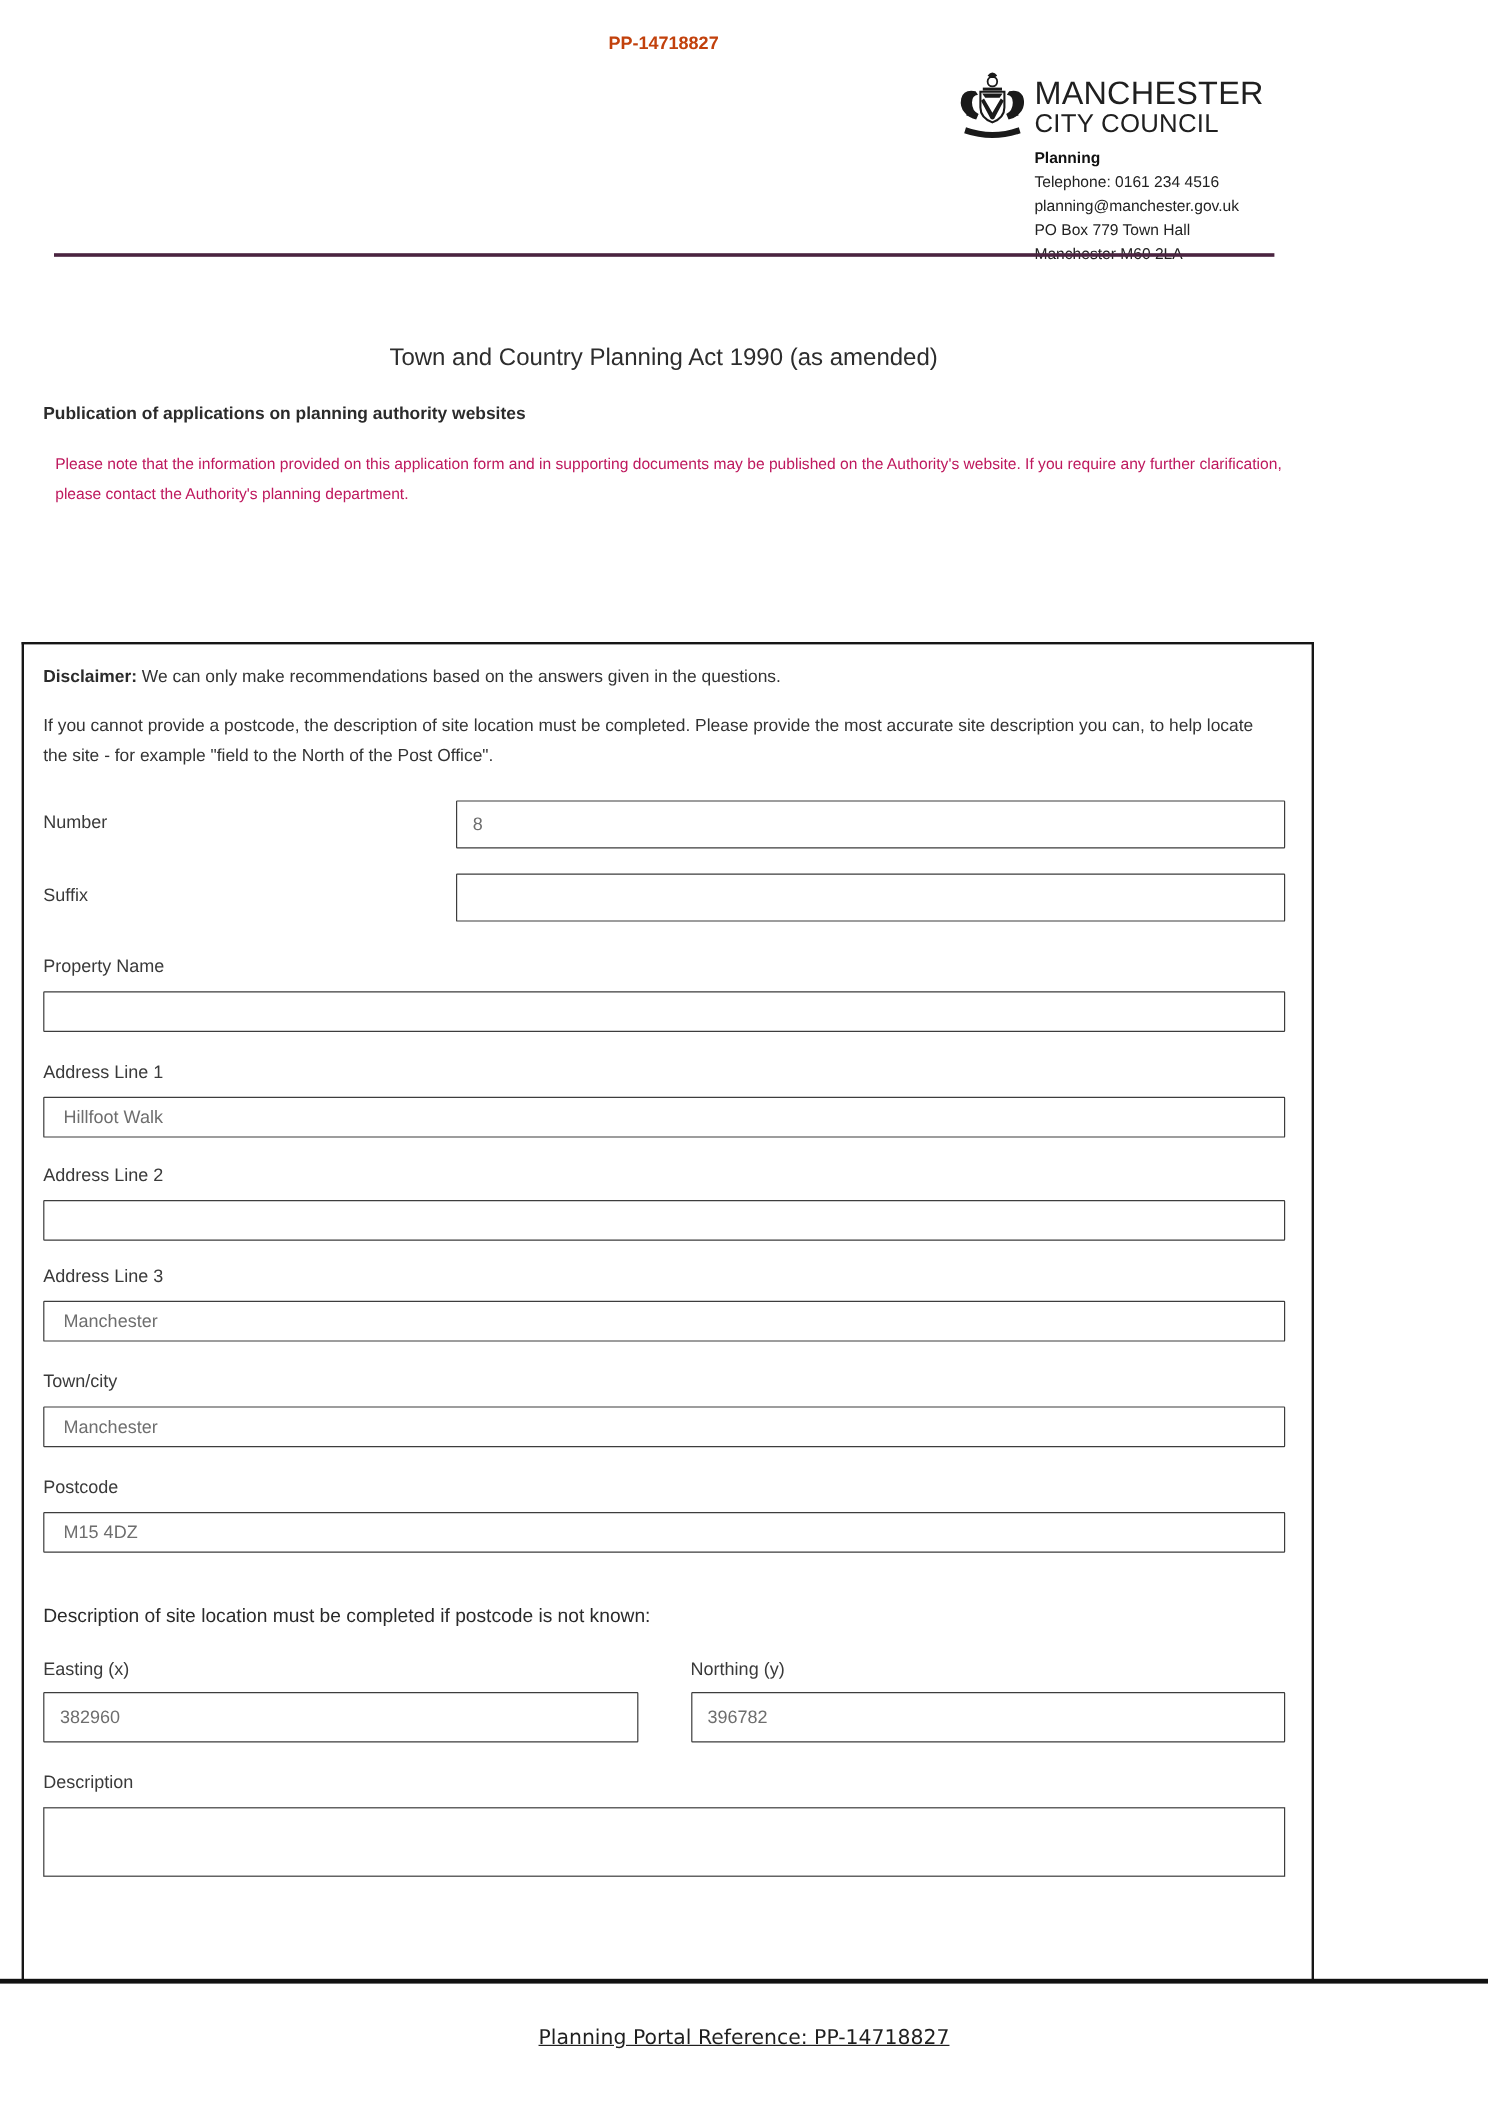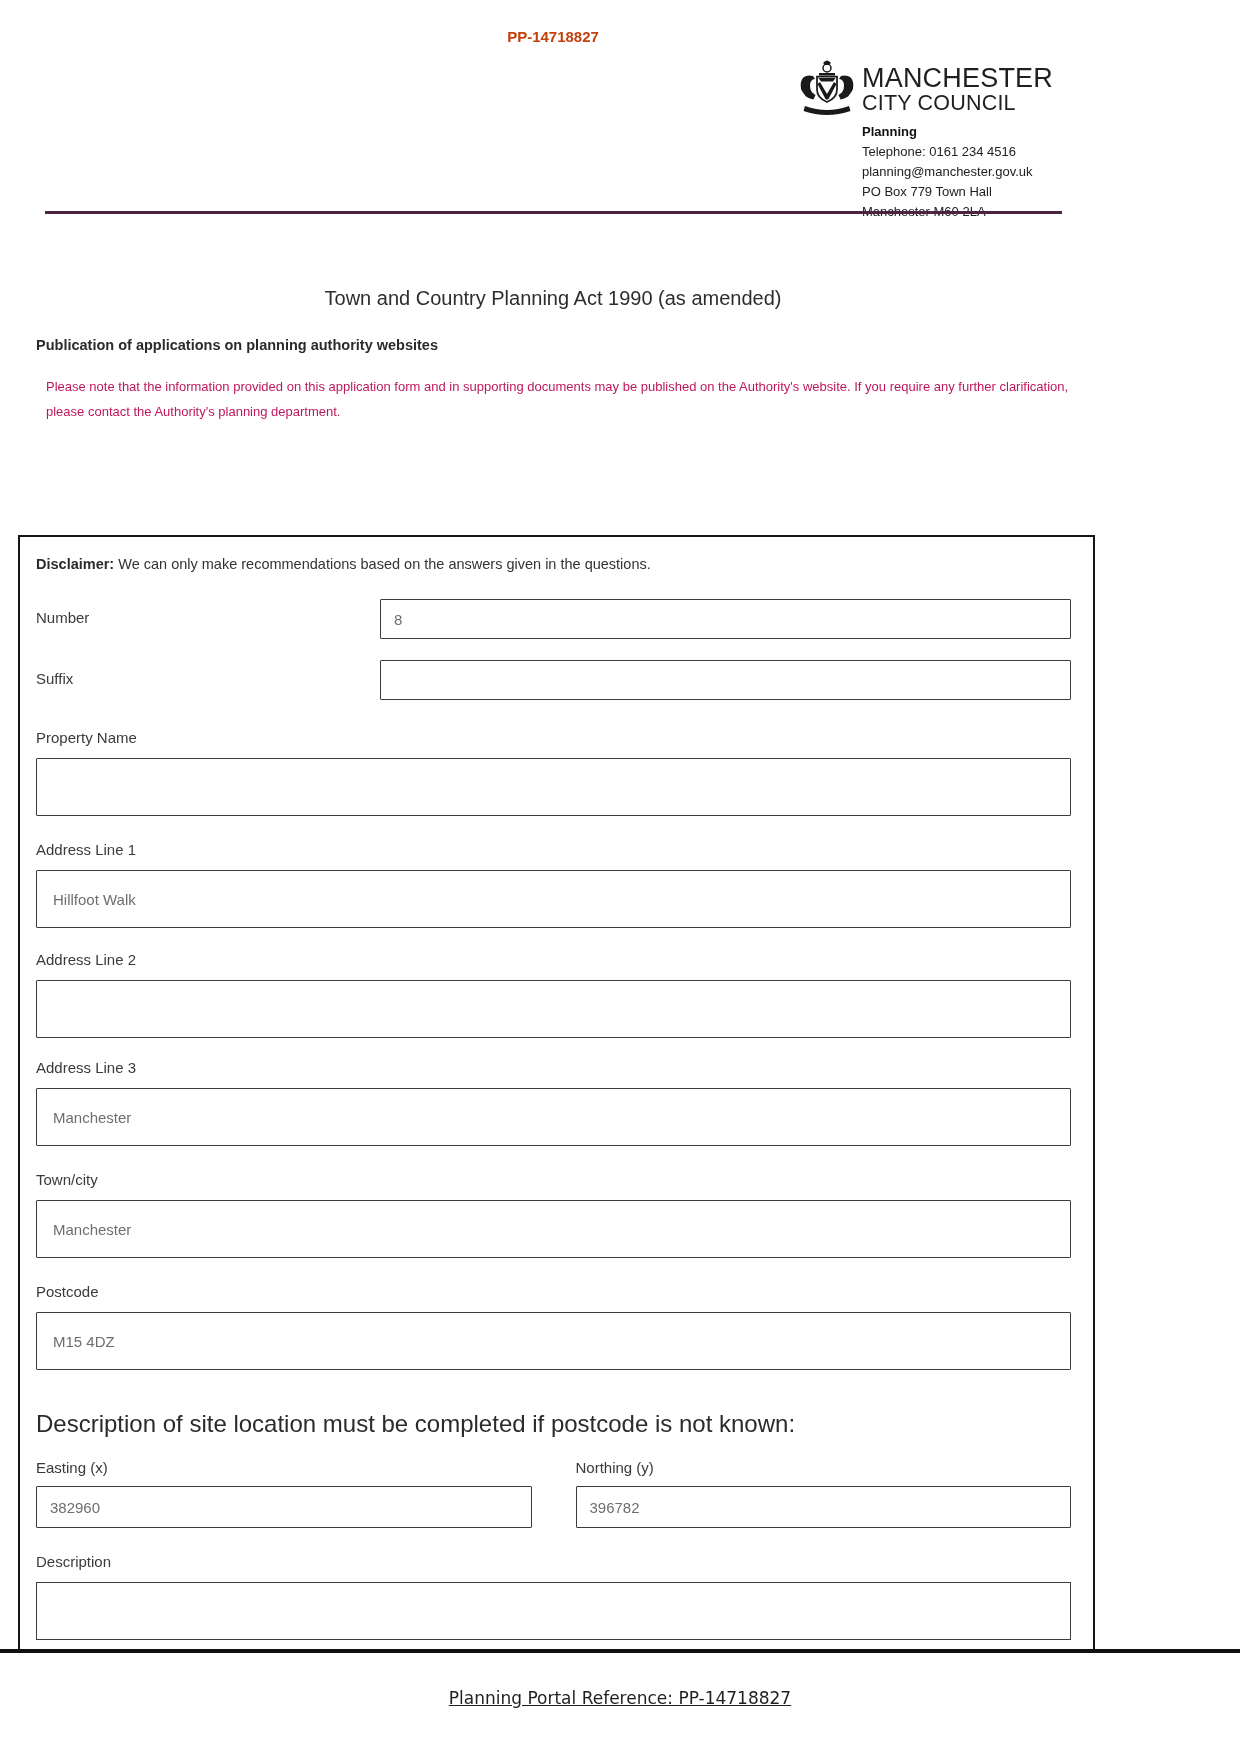--- a/index.html
+++ b/index.html
@@ -55,28 +55,28 @@
   .inline-row .flabel { width: 344px; flex: 0 0 344px; padding-top: 10px; font-size: 15px;
                         color: #3a3a3a; }
   .inline-row .finput { flex: 1; height: 40px; }
 
   input.box {
     width: 100%; border: 1.5px solid #3d3d3d; background: #fff; border-radius: 1px;
     font-family: "Liberation Sans", "DejaVu Sans", sans-serif;
     font-size: 15px; color: #6e6e6e; padding: 0 13px; outline: none;
   }
   .finput input.box { height: 40px; }
-  .fgroup input.box { height: 58px; padding-left: 16px; }
+  .fgroup input.box { height: 34px; padding-left: 16px; }
 
   .fgroup { margin-top: 24px; }
   .fgroup.g-al2 { margin-top: 22px; }
   .fgroup.g-al3 { margin-top: 20px; }
   .fgroup .flabel { font-size: 15px; color: #3a3a3a; line-height: 20px; margin-bottom: 10px; }
 
-  .desc-heading { margin-top: 40px; font-size: 24px; line-height: 28px; color: #2b2b2b; }
+  .desc-heading { margin-top: 40px; font-size: 16px; line-height: 28px; color: #2b2b2b; }
 
   .coord-row { display: flex; gap: 44px; margin-top: 20px; }
   .coord-col { flex: 1; }
   .coord-col .flabel { font-size: 15px; color: #3a3a3a; line-height: 20px; margin-bottom: 8px; }
   .coord-col input.box { height: 42px; }
 
   .fgroup.g-desc textarea.box {
     width: 100%; height: 58px; border: 1.5px solid #3d3d3d; background:#fff;
     font-family: "Liberation Sans", "DejaVu Sans", sans-serif; font-size: 15px;
     color:#6e6e6e; padding: 10px 13px; resize: none; outline: none;
@@ -132,20 +132,21 @@
   <div class="pub-heading">Publication of applications on planning authority websites</div>
   <div class="pub-body">Please note that the information provided on this application form and in supporting documents may be published on the Authority's website. If you require any further clarification, please contact the Authority's planning department.</div>
 
   <div class="site-box">
 
     <div class="disclaimer">
       <span class="b">Disclaimer:</span>
       <span>We can only make recommendations based on the answers given in the questions.</span>
     </div>
 
+    <div class="site-intro">If you cannot provide a postcode, the description of site location must be completed. Please provide the most accurate site description you can, to help locate the site - for example "field to the North of the Post Office".</div>
 
     <div class="inline-row">
       <div class="flabel">Number</div>
       <div class="finput">
         <input class="box" type="text" value="8" style="">
       </div>
     </div>
 
     <div class="inline-row second">
       <div class="flabel">Suffix</div>

